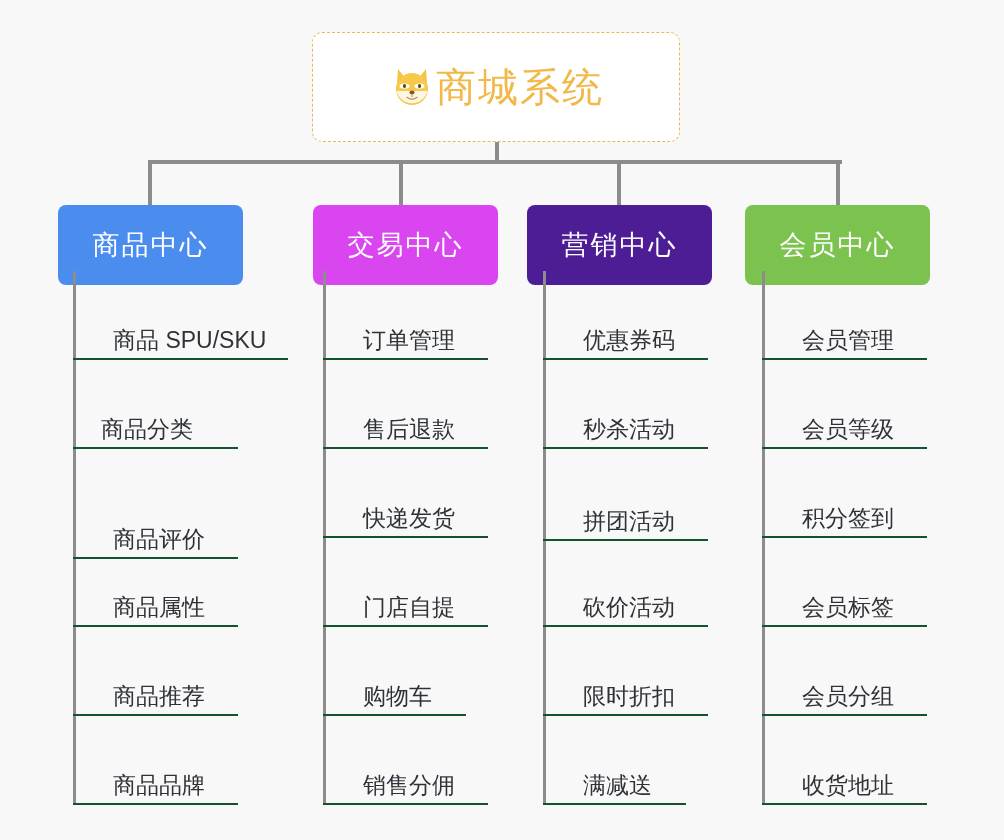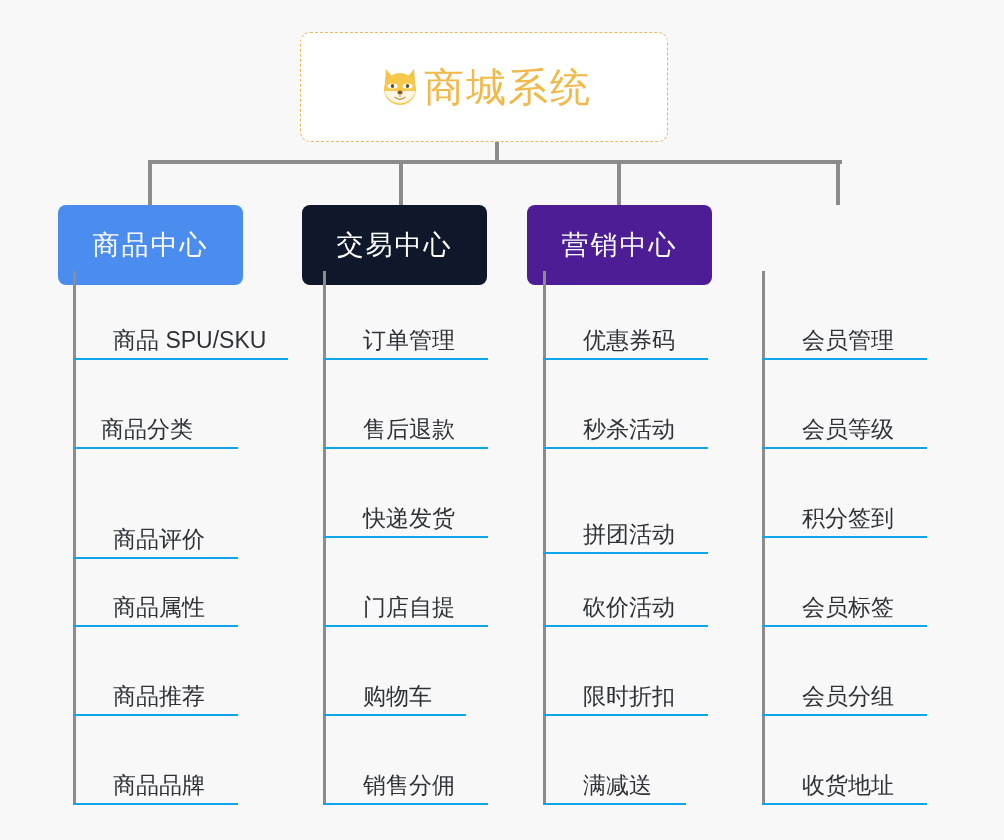--- a/index.html
+++ b/index.html
@@ -17,21 +17,21 @@
   }
   #mindmap {
     position: relative;
     width: 1004px;
     height: 840px;
   }
 
   
   .root-node {
     position: absolute;
-    left: 300px;
+    left: 312px;
     top: 32px;
     width: 368px;
     height: 110px;
     background: #ffffff;
     border: 1px dashed #e8b75a;
     border-radius: 10px;
     box-sizing: border-box;
     display: flex;
     align-items: center;
     justify-content: center;
@@ -105,21 +105,21 @@
     width: 3px;
     background: #8c8c8c;
   }
   .leaf {
     position: absolute;
     left: 0;
     height: 89px;
     box-sizing: border-box;
     display: flex;
     align-items: flex-end;
-    border-bottom: 2px solid #0ea5e9;
+    border-bottom: 2px solid #14532d;
     padding-left: 40px;
     padding-bottom: 2px;
   }
   .leaf-label {
     font-size: 23px;
     color: #2f3338;
     white-space: nowrap;
     line-height: 1.25;
     padding-bottom: 1px;
   }
@@ -149,28 +149,31 @@
   </div>
 
   <div class="conn conn-v-root"></div>
   <div class="conn conn-h-bus"></div>
 
   <div class="conn conn-v-drop" style="left: 148px;"></div>
     <div class="category" style="left: 58px; width: 185px; background: rgb(74, 141, 239);">
       <span class="category-label">商品中心</span>
     </div>
     <div class="conn conn-v-drop" style="left: 399px;"></div>
-    <div class="category" style="left: 302px; width: 185px; background: #0f172a;">
+    <div class="category" style="left: 313px; width: 185px; background: #d946ef;">
       <span class="category-label">交易中心</span>
     </div>
     <div class="conn conn-v-drop" style="left: 617px;"></div>
     <div class="category" style="left: 527px; width: 185px; background: #4c1d95;">
       <span class="category-label">营销中心</span>
     </div>
     <div class="conn conn-v-drop" style="left: 836px;"></div>
+    <div class="category" style="left: 745px; width: 185px; background: rgb(124, 194, 78);">
+      <span class="category-label">会员中心</span>
+    </div>
     <div id="branches">
       <div class="branch" style="left: 73px;">
         <div class="trunk" style="height: 534px;"></div>
         <div class="leaf" style="top: 0px; width: 215px;">
           <span class="leaf-label">商品 SPU/SKU</span>
         </div>
         <div class="leaf" style="top: 89px; width: 165px; padding-left: 28px;">
           <span class="leaf-label">商品分类</span>
         </div>
         <div class="leaf" style="top: 162px; width: 165px; margin-top: 37px;">
@@ -208,21 +211,21 @@
         </div>
       </div>
       <div class="branch" style="left: 543px;">
         <div class="trunk" style="height: 534px;"></div>
         <div class="leaf" style="top: 0px; width: 165px;">
           <span class="leaf-label">优惠券码</span>
         </div>
         <div class="leaf" style="top: 89px; width: 165px;">
           <span class="leaf-label">秒杀活动</span>
         </div>
-        <div class="leaf" style="top: 194px; width: 165px;">
+        <div class="leaf" style="top: 181px; width: 165px;">
           <span class="leaf-label">拼团活动</span>
         </div>
         <div class="leaf" style="top: 267px; width: 165px; text-align: center;">
           <span class="leaf-label">砍价活动</span>
         </div>
         <div class="leaf" style="top: 356px; width: 165px;">
           <span class="leaf-label">限时折扣</span>
         </div>
         <div class="leaf" style="top: 445px; width: 143px;">
           <span class="leaf-label">满减送</span>

